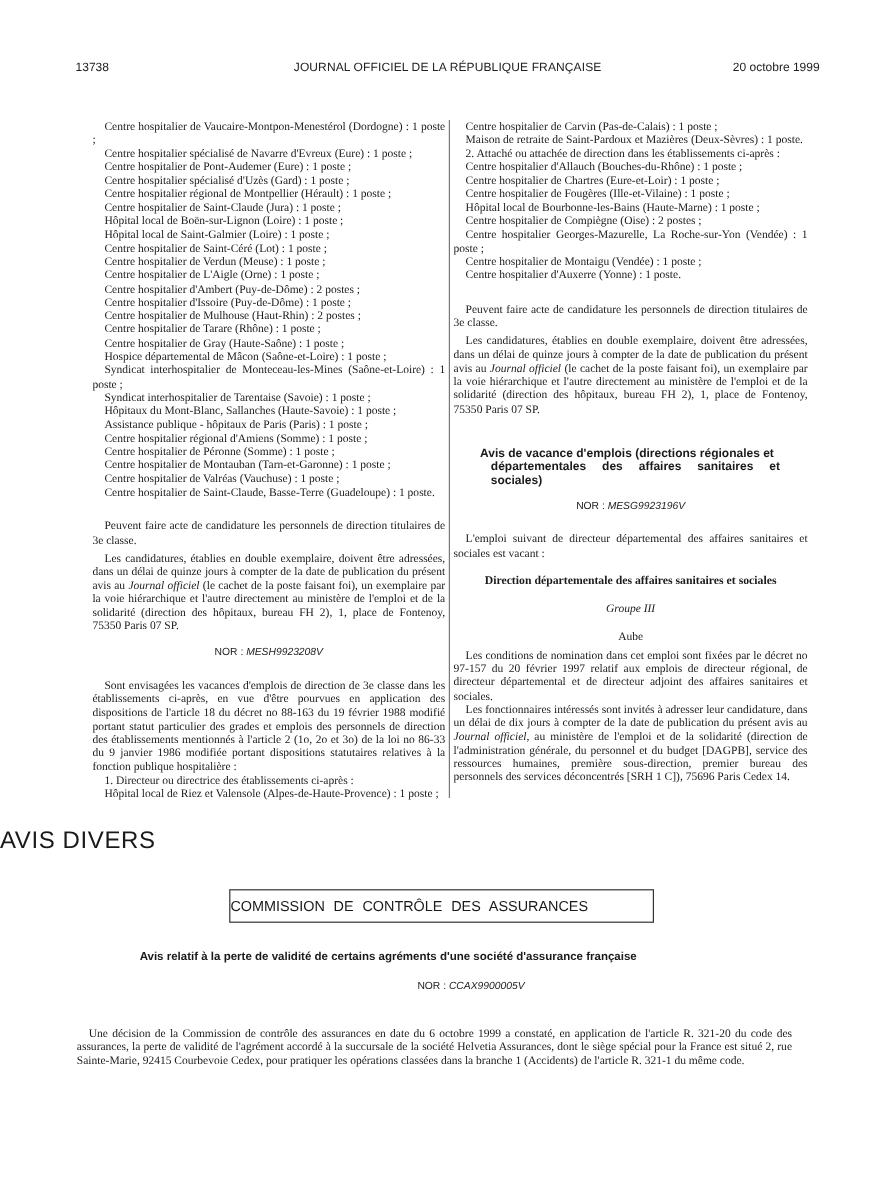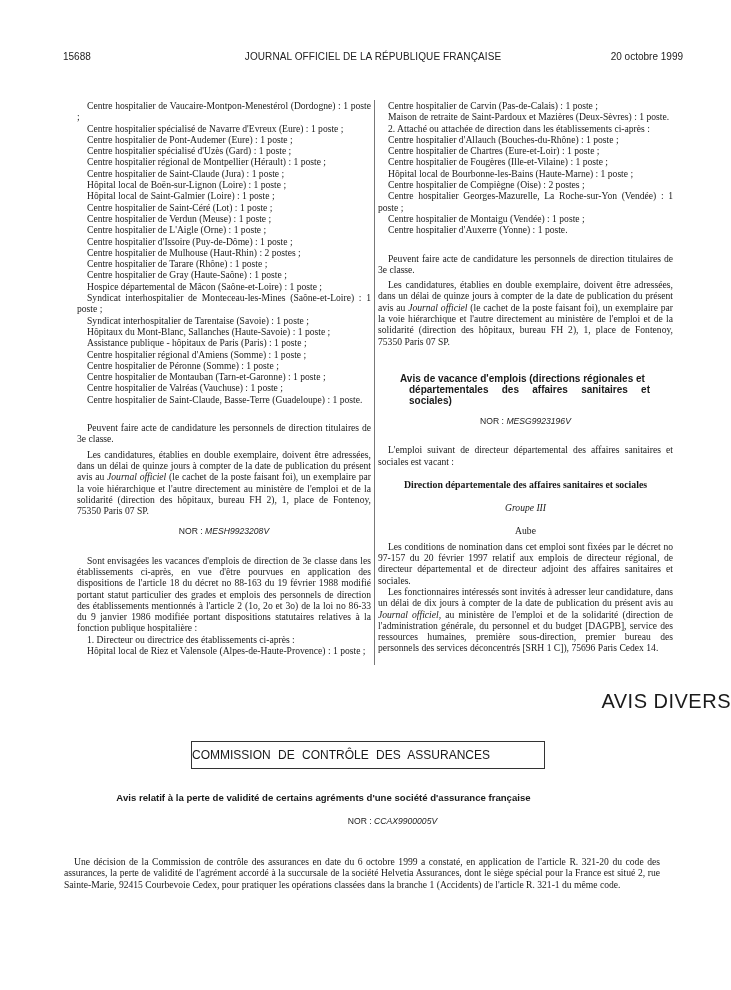--- a/index.html
+++ b/index.html
@@ -18,55 +18,56 @@
     .para { text-indent:10px; margin-top:4px; }
     .para.first { margin-top:17px; }
     .nor { font-family:"Liberation Sans", sans-serif; font-size:8.6px; text-align:center; margin:10px 0 9px; text-indent:0; }
     .nor i { font-style:italic; }
     .sec-title { font-family:"Liberation Sans", sans-serif; font-weight:bold; font-size:10px; line-height:11px; margin:26px 0 0 22px; width:250px; text-align:left; }
     .sec-title .l2 { display:block; padding-left:9px; text-align:justify; text-align-last:justify; }
     .sec-title .l3 { display:block; padding-left:9px; }
     .dir-title { font-family:"Liberation Serif", serif; font-weight:bold; font-size:9.8px; text-align:center; margin-top:12px; text-indent:0; }
     .groupe { font-style:italic; text-align:center; margin-top:12px; text-indent:0; }
     .dept { text-align:center; margin-top:12px; text-indent:0; }
-    .avis-divers { position:absolute; top:690px; left:0; width:731px; text-align:right;
+    .avis-divers { position:absolute; top:690px; left:0; width:731px; text-align:left;
       font-family:"Liberation Sans", sans-serif; font-size:20px; letter-spacing:0.5px; }
     .commission { position:absolute; top:741px; left:191px; width:352px; height:26px; border:1px solid #333;
       font-family:"Liberation Sans", sans-serif; font-size:12px; line-height:26px; word-spacing:4px; }
     .avis-title { position:absolute; top:792px; left:0; width:647px; text-align:center;
       font-family:"Liberation Sans", sans-serif; font-weight:bold; font-size:9.6px; }
     .nor3 { position:absolute; top:816px; left:0; width:731px; text-align:center;
       font-family:"Liberation Sans", sans-serif; font-size:8.6px;padding-left:27px; }
     .decision { position:absolute; top:839px; left:64px; width:596px; font-family:"Liberation Serif", serif;
       font-size:9.6px; line-height:11.3px; text-align:justify; text-indent:10px;margin-top:17px; }
   </style>
 </head>
 <body>
 
 <div class="page">
 
   <div class="hdr">
-    <span class="pn">15688</span>
+    <span class="pn">13738</span>
     <span class="tt">JOURNAL OFFICIEL DE LA RÉPUBLIQUE FRANÇAISE</span>
     <span class="dt">20 octobre 1999</span>
   </div>
 
   <div class="col left">
     <div id="left-list">
         <div class="item">Centre hospitalier de Vaucaire-Montpon-Menestérol (Dordogne) : 1 poste ;</div>
         <div class="item">Centre hospitalier spécialisé de Navarre d'Evreux (Eure) : 1 poste ;</div>
         <div class="item">Centre hospitalier de Pont-Audemer (Eure) : 1 poste ;</div>
         <div class="item">Centre hospitalier spécialisé d'Uzès (Gard) : 1 poste ;</div>
         <div class="item">Centre hospitalier régional de Montpellier (Hérault) : 1 poste ;</div>
         <div class="item">Centre hospitalier de Saint-Claude (Jura) : 1 poste ;</div>
         <div class="item">Hôpital local de Boën-sur-Lignon (Loire) : 1 poste ;</div>
         <div class="item">Hôpital local de Saint-Galmier (Loire) : 1 poste ;</div>
         <div class="item">Centre hospitalier de Saint-Céré (Lot) : 1 poste ;</div>
         <div class="item">Centre hospitalier de Verdun (Meuse) : 1 poste ;</div>
         <div class="item">Centre hospitalier de L'Aigle (Orne) : 1 poste ;</div>
+        <div class="item">Centre hospitalier d'Ambert (Puy-de-Dôme) : 2 postes ;</div>
         <div class="item">Centre hospitalier d'Issoire (Puy-de-Dôme) : 1 poste ;</div>
         <div class="item">Centre hospitalier de Mulhouse (Haut-Rhin) : 2 postes ;</div>
         <div class="item">Centre hospitalier de Tarare (Rhône) : 1 poste ;</div>
         <div class="item">Centre hospitalier de Gray (Haute-Saône) : 1 poste ;</div>
         <div class="item">Hospice départemental de Mâcon (Saône-et-Loire) : 1 poste ;</div>
         <div class="item">Syndicat interhospitalier de Monteceau-les-Mines (Saône-et-Loire) : 1 poste ;</div>
         <div class="item">Syndicat interhospitalier de Tarentaise (Savoie) : 1 poste ;</div>
         <div class="item">Hôpitaux du Mont-Blanc, Sallanches (Haute-Savoie) : 1 poste ;</div>
         <div class="item">Assistance publique - hôpitaux de Paris (Paris) : 1 poste ;</div>
         <div class="item">Centre hospitalier régional d'Amiens (Somme) : 1 poste ;</div>

